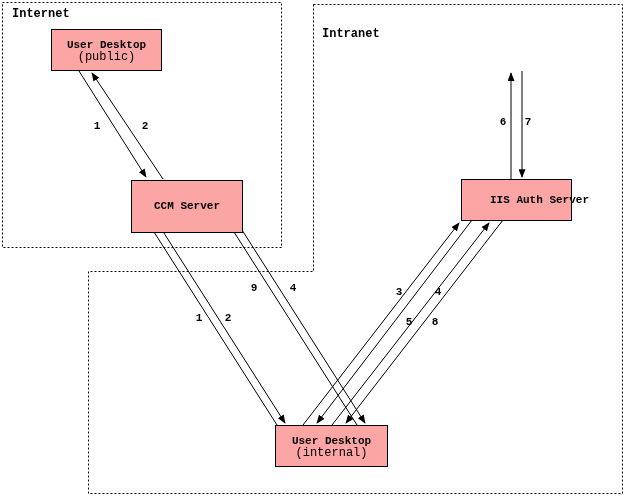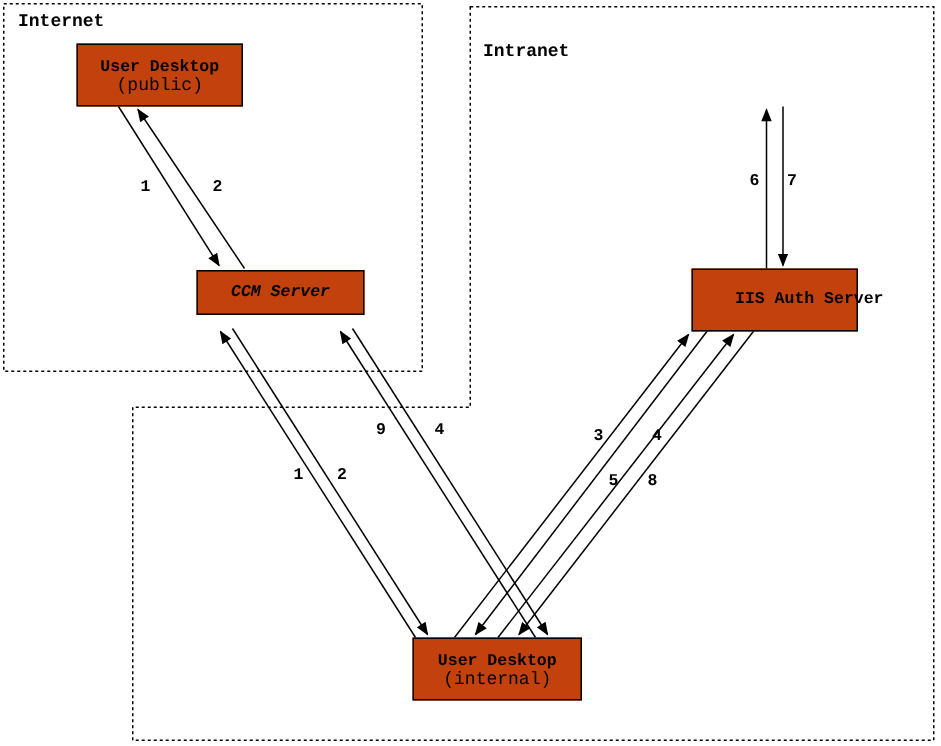--- a/index.html
+++ b/index.html
@@ -9,28 +9,28 @@
     overflow:hidden;
   }
   .layer{position:absolute;left:0;top:0;}
   .zone-label{
     position:absolute;font-weight:bold;font-size:12px;line-height:12px;
     letter-spacing:0;white-space:nowrap;
   }
   #zone-label-internet{left:12px;top:8px;}
   #zone-label-intranet{left:322px;top:28px;}
   .node{
-    position:absolute;box-sizing:border-box;border:1px solid #000;background:#c2410c;
+    position:absolute;box-sizing:border-box;border:1px solid #000;background:#fca5a5;
     display:flex;flex-direction:column;align-items:center;justify-content:center;
     text-align:center;
   }
   .node-title{font-weight:bold;font-size:11px;line-height:13px;white-space:nowrap;}
   .node-sub{font-weight:normal;font-size:12px;line-height:10px;white-space:nowrap;}
   #node-user-desktop-public{left:51px;top:29px;width:111px;height:42px;}
-  #node-ccm-server{left:131px;top:180px;width:112px;height:30px;font-style:italic;}
+  #node-ccm-server{left:131px;top:180px;width:112px;height:53px;}
   #node-nt-domain-server{left:461px;top:30px;width:111px;height:41px;}
   #node-iis-auth-server{left:461px;top:179px;width:111px;height:42px;padding-left:46px;}
   #node-user-desktop-internal{left:275px;top:425px;width:113px;height:42px;}
   .step{
     position:absolute;transform:translate(-50%,-50%);
     font-weight:bold;font-size:11px;line-height:11px;white-space:nowrap;
   }
   #lbl-p1{left:97px;top:126px;}   #lbl-p2{left:145px;top:126px;}
   #lbl-i1{left:199px;top:318px;}  #lbl-i2{left:228px;top:318px;}
   #lbl-9{left:254px;top:288px;}   #lbl-10{left:293px;top:288px;}

